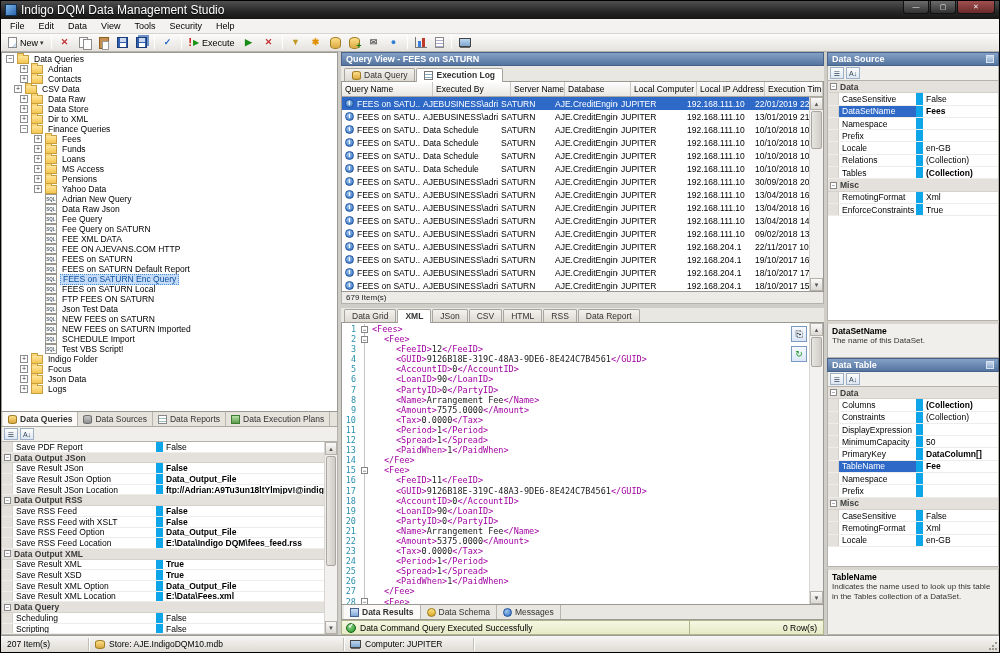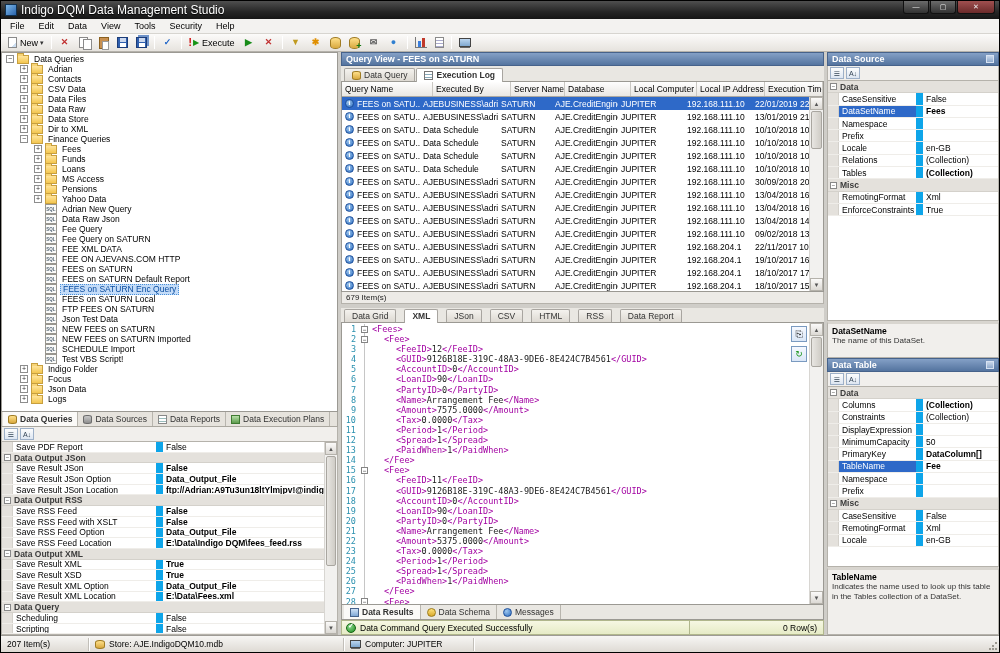--- a/index.html
+++ b/index.html
@@ -120,21 +120,21 @@
   .log-cell{flex:none;padding-left:3px;overflow:hidden;display:flex;align-items:center;font-size:8.5px;}
   .info-ic{width:9px;height:9px;flex:none;border-radius:50%;background:radial-gradient(circle at 35% 30%,#9ec7ef,#2f6fc0);border:1px solid #1c4f9c;margin-right:3px;position:relative;}
   .info-ic::after{content:'i';position:absolute;left:0;right:0;top:-1px;text-align:center;color:#fff;font-size:7px;font-weight:bold;font-family:"Liberation Serif",serif;}
   .log-scroll{position:absolute;right:0;top:15px;bottom:0;width:14px;background:#f2f1ef;border-left:1px solid #d8d6d2;}
   .log-thumb{position:absolute;left:1px;right:1px;top:14px;height:38px;background:linear-gradient(90deg,#e8e6e2,#cfccc6);border:1px solid #a9a6a0;border-radius:2px;}
 
   .count-strip{height:12px;flex:none;background:#edebe7;border:1px solid #b5b2ab;border-top:none;font-size:8px;padding:1px 0 0 4px;color:#222;}
   .hsplit{height:4px;flex:none;background:#cfcdc8;}
 
   
-  .result-tabs{height:15px;flex:none;background:#e9e7e2;border-bottom:1px solid #9b9993;display:flex;align-items:flex-end;padding:1px 0 0 3px;gap:8px;}
+  .result-tabs{height:15px;flex:none;background:#e9e7e2;border-bottom:1px solid #9b9993;display:flex;align-items:flex-end;padding:1px 0 0 3px;gap:1px;}
   .xml-view{flex:1;min-height:0;background:#fff;border:1px solid #9b9993;border-top:none;position:relative;overflow:hidden;}
   .xml-body{position:absolute;left:0;top:1px;right:14px;bottom:0;overflow:hidden;font-family:"DejaVu Sans Mono",monospace;font-size:8.5px;}
   .xline{display:flex;height:10.1px;line-height:10.1px;white-space:pre;}
   .xnum{width:17px;flex:none;text-align:right;padding-right:3px;color:#2b91af;background:#fff;}
   .xfold{width:11px;flex:none;position:relative;}
   .xfold::before{content:'';position:absolute;left:5px;top:0;bottom:0;width:1px;background:#c6c6c6;}
   .foldbox{position:absolute;left:2px;top:1.5px;width:7px;height:7px;background:#fff;border:1px solid #848484;font-size:6px;line-height:5px;text-align:center;color:#333;z-index:1;}
   .xcode{overflow:hidden;}
   .xtag{color:#a100a1;}
   .xtxt{color:#1a1a1a;}
@@ -281,29 +281,24 @@
           <div class="tree-item" style="padding-left: 18px;">
             <span class="expander">+</span>
             <span class="nicon folder-ic"></span>
             <span class="tlab">Adrian</span>
           </div>
           <div class="tree-item" style="padding-left: 18px;">
             <span class="expander">+</span>
             <span class="nicon folder-ic"></span>
             <span class="tlab">Contacts</span>
           </div>
-          <div class="tree-item" style="padding-left: 18px;">
+          <div class="tree-item" style="padding-left: 12px;">
             <span class="expander">+</span>
             <span class="nicon folder-ic"></span>
             <span class="tlab">CSV Data</span>
-          </div>
-          <div class="tree-item" style="padding-left: 18px;">
-            <span class="expander">+</span>
-            <span class="nicon folder-ic"></span>
-            <span class="tlab">Data Files</span>
           </div>
           <div class="tree-item" style="padding-left: 18px;">
             <span class="expander">+</span>
             <span class="nicon folder-ic"></span>
             <span class="tlab">Data Raw</span>
           </div>
           <div class="tree-item" style="padding-left: 18px;">
             <span class="expander">+</span>
             <span class="nicon folder-ic"></span>
             <span class="tlab">Data Store</span>

